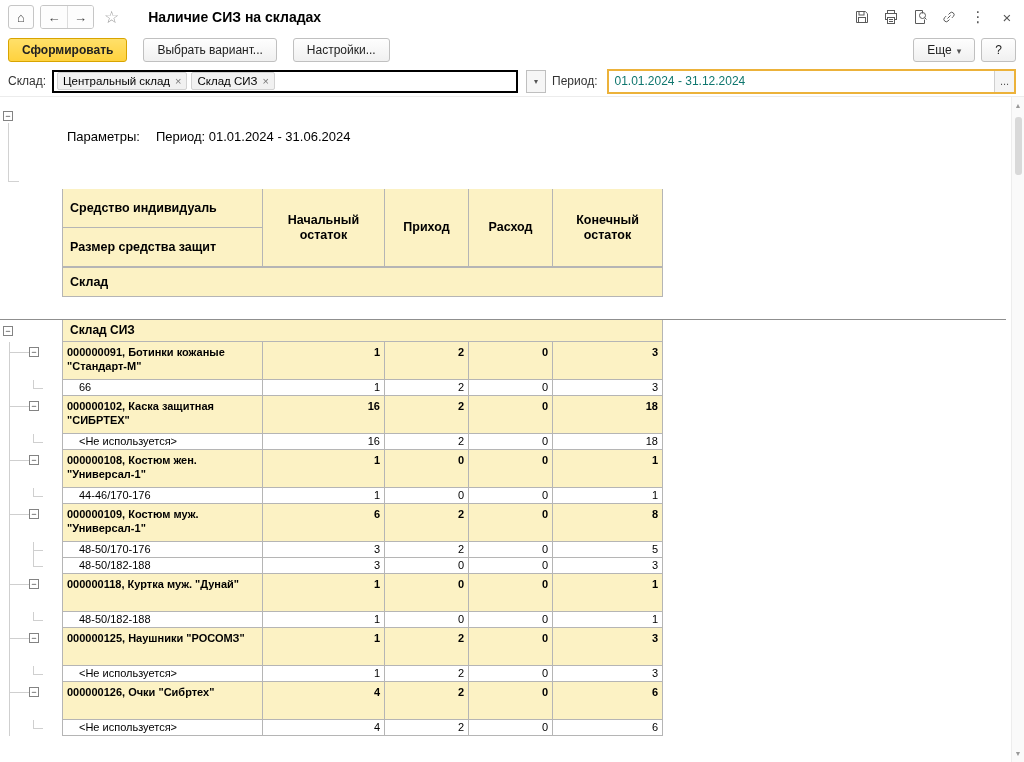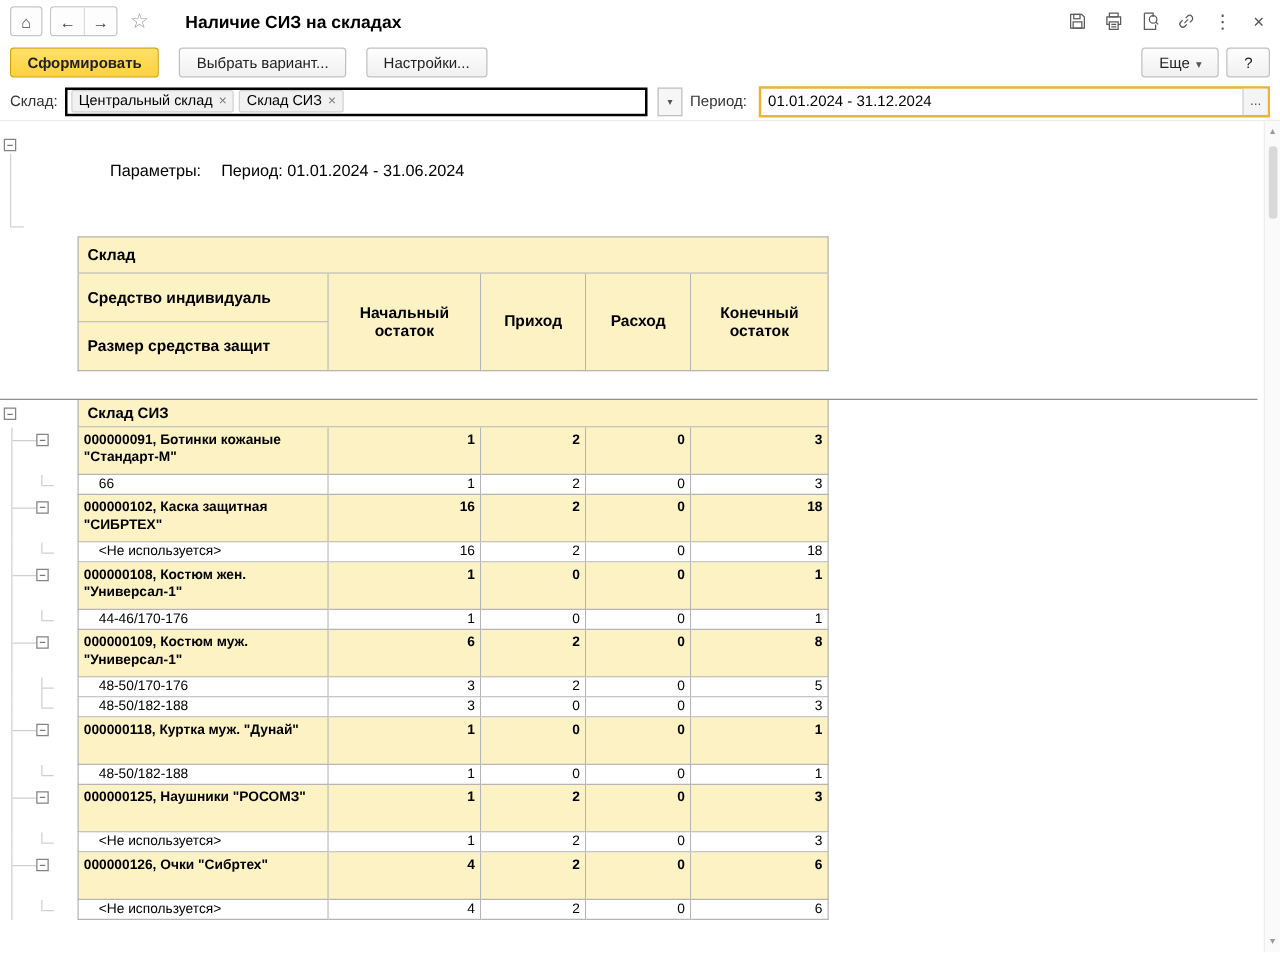--- a/index.html
+++ b/index.html
@@ -38,33 +38,33 @@
   .combo{display:flex;align-items:center;height:23px;border:2px solid #000000;background:#fff;
     padding:1px 3px;gap:4px;width:466px}
   .tag{display:flex;align-items:center;gap:5px;height:18px;background:#f1f1f1;
     border:1px solid #d2d2d2;border-radius:2px;padding:0 5px;font-size:11.5px;cursor:default}
   .tag .x{color:#777;cursor:pointer;font-size:11px;line-height:11px}
   .combo-btn{width:20px;height:23px;border:1px solid #bfbfbf;background:#f6f6f6;display:flex;
     align-items:center;justify-content:center;font-size:8px;color:#555;cursor:pointer;margin-left:2px}
   .period{display:flex;align-items:center;flex:1;height:25px;border:2px solid #ecb23a;
     background:#fff;margin-left:4px;margin-right:0}
   .period-input{flex:1;border:none;outline:none;font-family:inherit;font-size:12px;
-    padding:0 5px;height:100%;background:transparent;color:#000000}
+    padding:0 5px;height:100%;background:transparent;color:#0f766e}
   .dots-btn{width:20px;height:21px;border-left:1px solid #cfcfcf;background:#f4f4f4;
     display:flex;align-items:center;justify-content:center;font-size:11px;color:#555;cursor:pointer}
 
   
   .report{position:relative;height:666px;border-top:1px solid #ececec;overflow:hidden}
   .marker{position:absolute;width:10px;height:10px;border:1px solid #838383;background:#fff;
     font-size:9px;line-height:8px;text-align:center;color:#333;cursor:pointer}
   .top-marker{left:3px;top:14px}
   .bracket-v{position:absolute;left:8px;top:26px;height:58px;width:1px;background:#d2d2d2}
   .bracket-h{position:absolute;left:8px;top:84px;width:11px;height:1px;background:#d2d2d2}
 
-  .params{position:absolute;left:88px;top:30px;display:flex;gap:16px;font-size:13px;line-height:19px}
+  .params{position:absolute;left:67px;top:30px;display:flex;gap:16px;font-size:13px;line-height:19px}
   .plabel{white-space:nowrap}
 
   .sheet{position:absolute;left:0;top:92px;width:1010px}
   .rrow{display:flex;align-items:stretch}
   .tree{position:relative;width:62px;flex:none}
   .vline{position:absolute;width:1px;background:#cfcfcf}
   .l1{left:9px;top:0;bottom:0}
   .l2{left:33px;top:0;bottom:0}
   .l2.last{bottom:auto;height:9px}
   .hline{position:absolute;height:1px;background:#cfcfcf}
@@ -203,35 +203,35 @@
     <div class="bracket-h"></div>
 
     <div class="params">
       <span class="plabel">Параметры:</span>
       <div class="plines">
         <div>Период: 01.01.2024 - 31.06.2024</div>
       </div>
     </div>
 
     <div class="sheet">
-      <div class="rrow hdr-sklad">
-        <div class="tree"></div>
-        <div class="cell hcell sklad bl wspan">Склад</div>
-      </div>
       <div class="rrow">
         <div class="tree"></div>
         <div class="stack">
           <div class="cell hcell bl">Средство индивидуаль</div>
           <div class="cell hcell bl">Размер средства защит</div>
         </div>
         <div class="cell hcell hnum wc1">Начальный остаток</div>
         <div class="cell hcell hnum wc2">Приход</div>
         <div class="cell hcell hnum wc3">Расход</div>
         <div class="cell hcell hnum wc4">Конечный остаток</div>
       </div>
+      <div class="rrow hdr-sklad">
+        <div class="tree"></div>
+        <div class="cell hcell sklad bl wspan">Склад</div>
+      </div>
       <div class="freeze"></div>
       <div id="report-rows">
           <div class="rrow group-row">
             <div class="tree">
               <div class="marker" style="left: 3px; top: 6px;">−</div>
             </div>
             <div class="cell group-name bl wspan">Склад СИЗ</div>
           </div>
           <div class="rrow item-row">
             <div class="tree">

